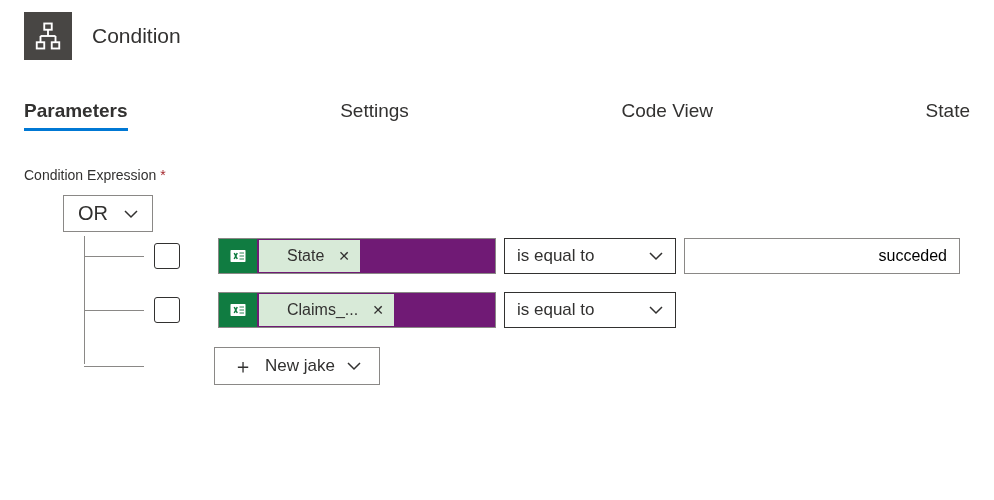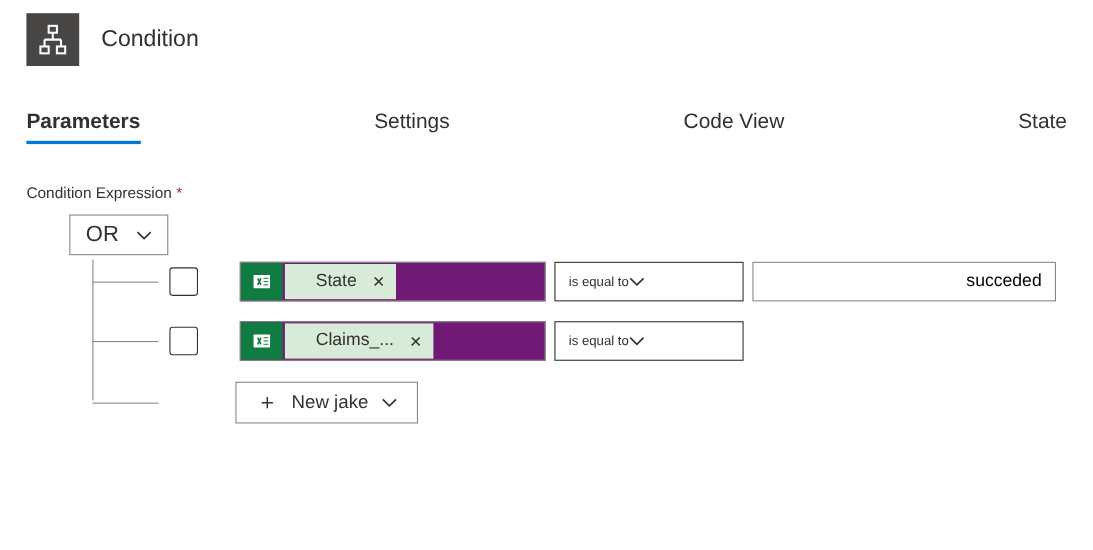--- a/index.html
+++ b/index.html
@@ -154,25 +154,26 @@
     }
     .token-remove {
       margin-left: 14px;
       cursor: pointer;
       font-size: 14px;
       color: #323130;
     }
     .op-select {
       display: flex;
       align-items: center;
+      justify-content: space-between;
       border: 1.5px solid #323130;
       height: 36px;
       width: 172px;
       padding: 0 12px;
-      font-size: 12px;
+      font-size: 17px;
       cursor: pointer;
       background: #fff;
     }
     .value-input {
       border: 1px solid #8a8886;
       height: 36px;
       width: 276px;
       padding: 0 12px;
       font-size: 16px;
       font-family: inherit;

